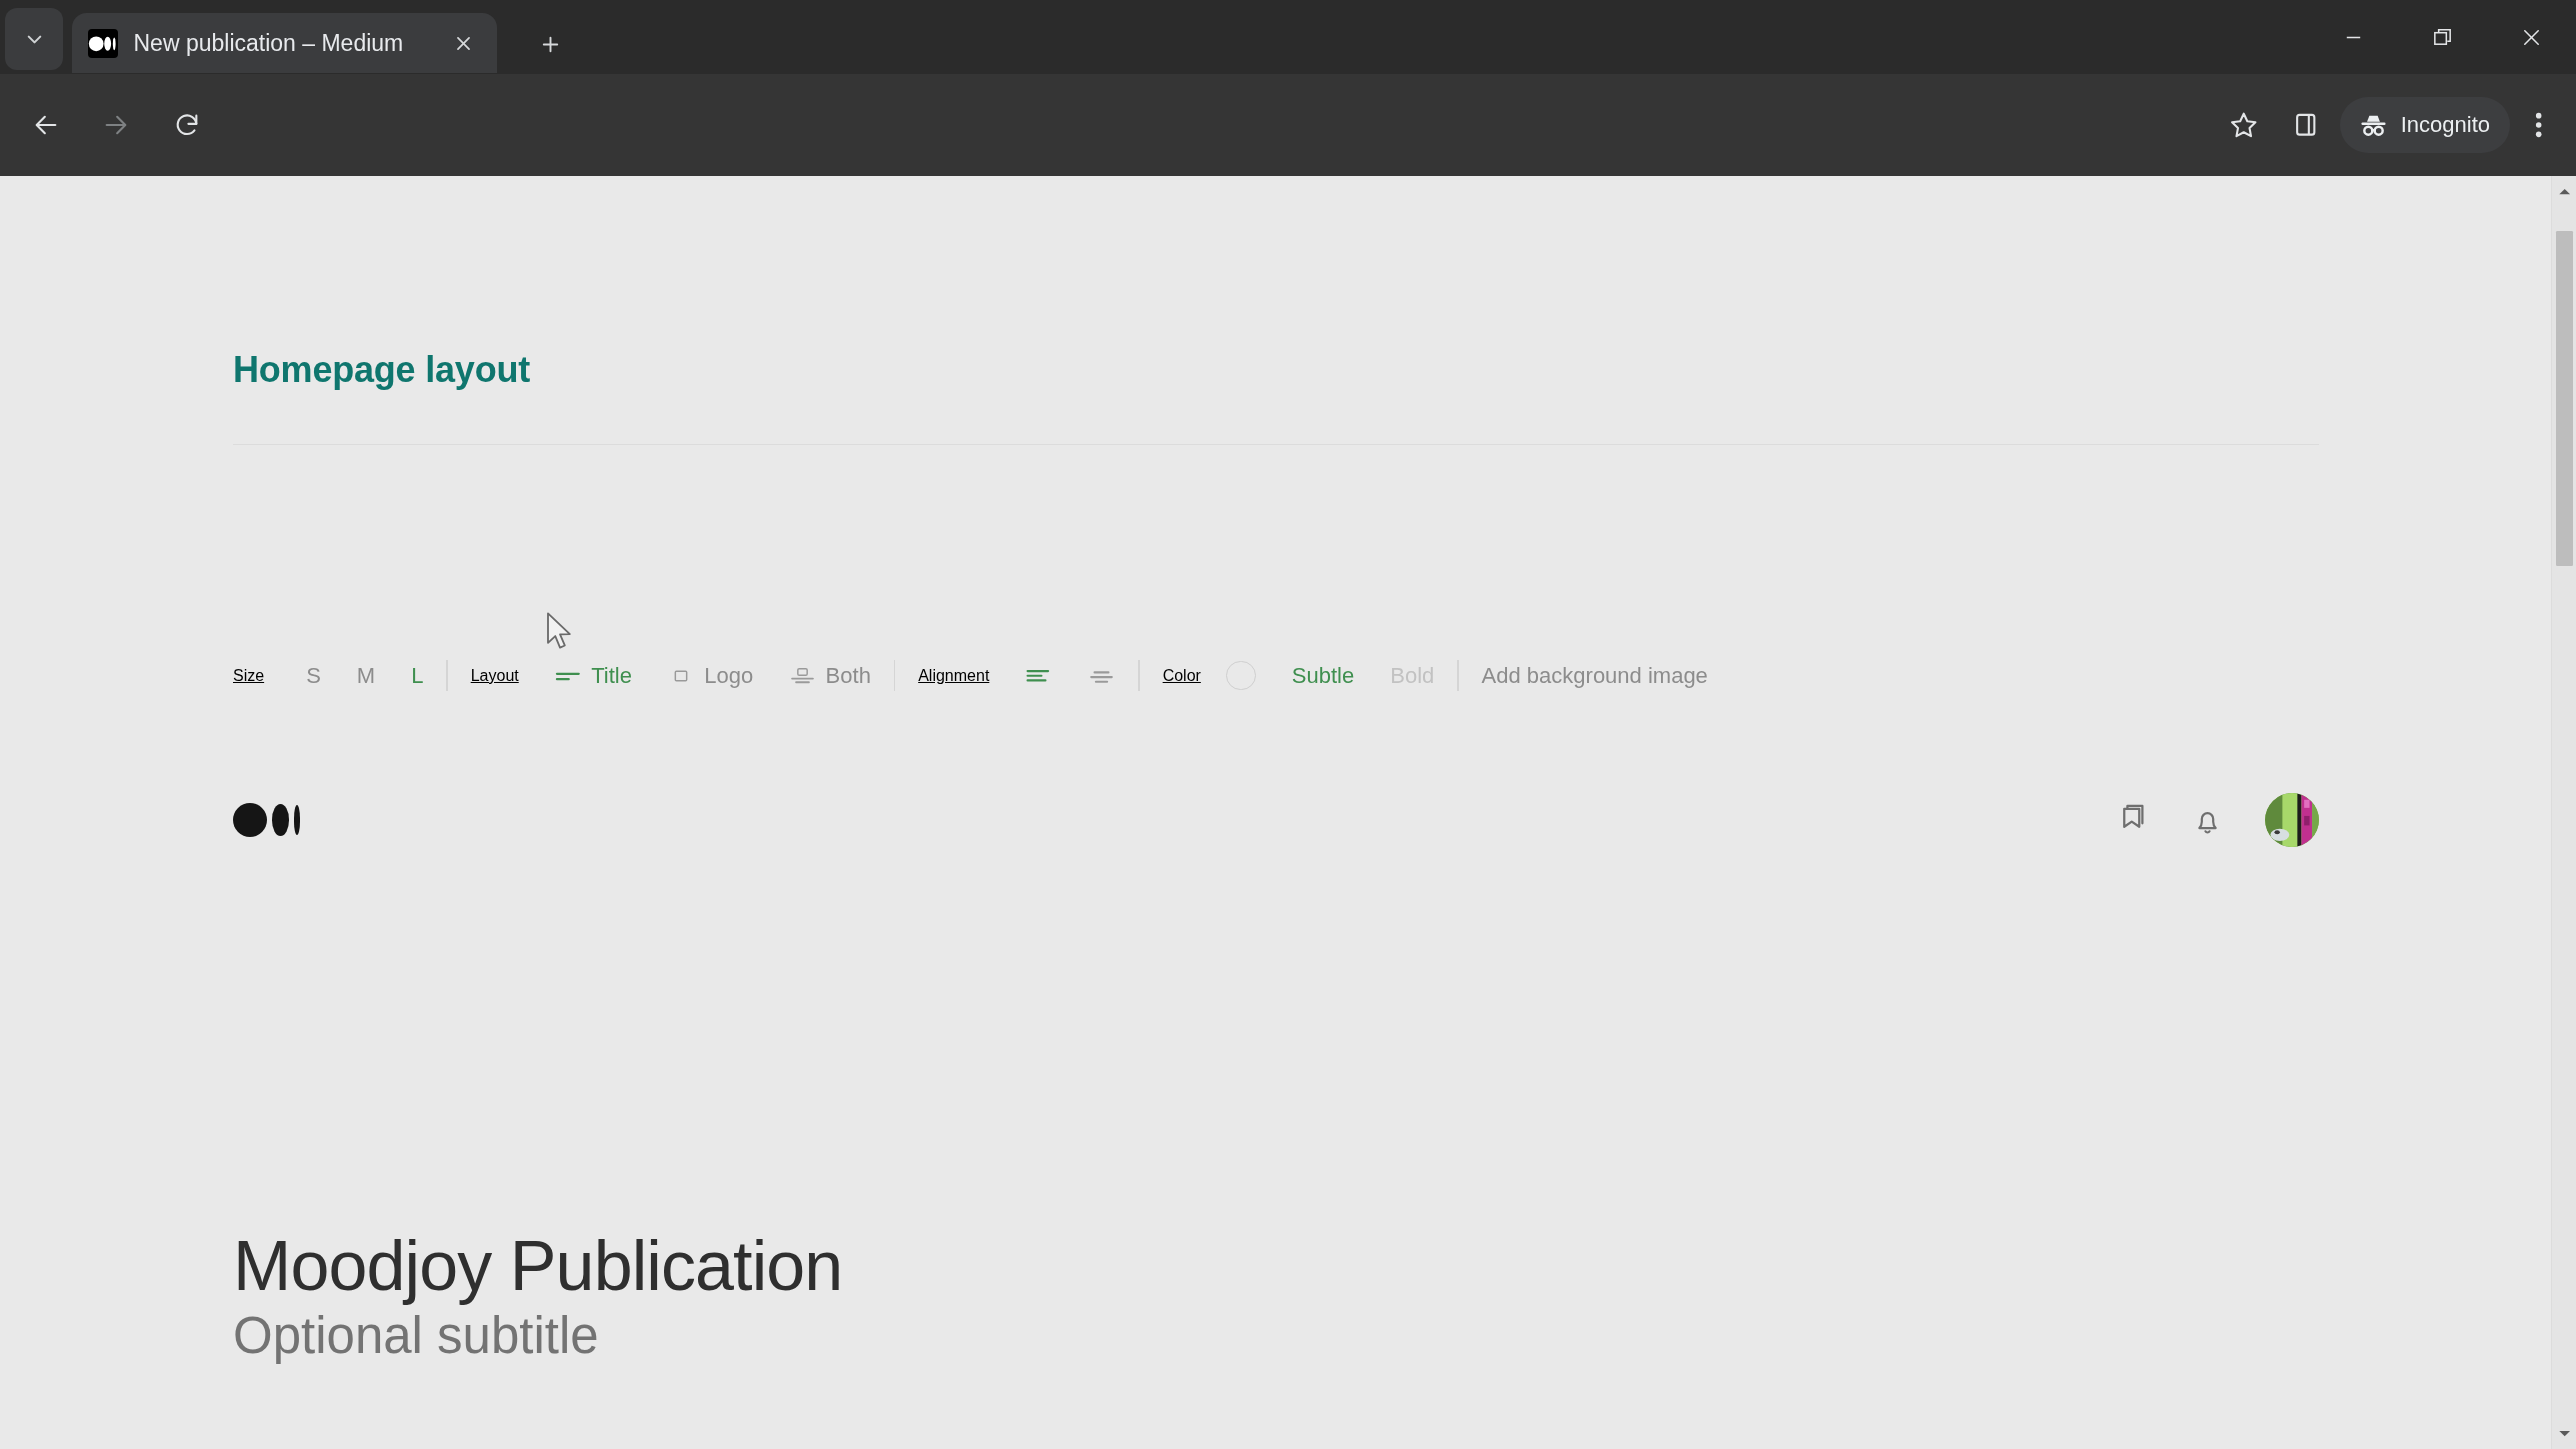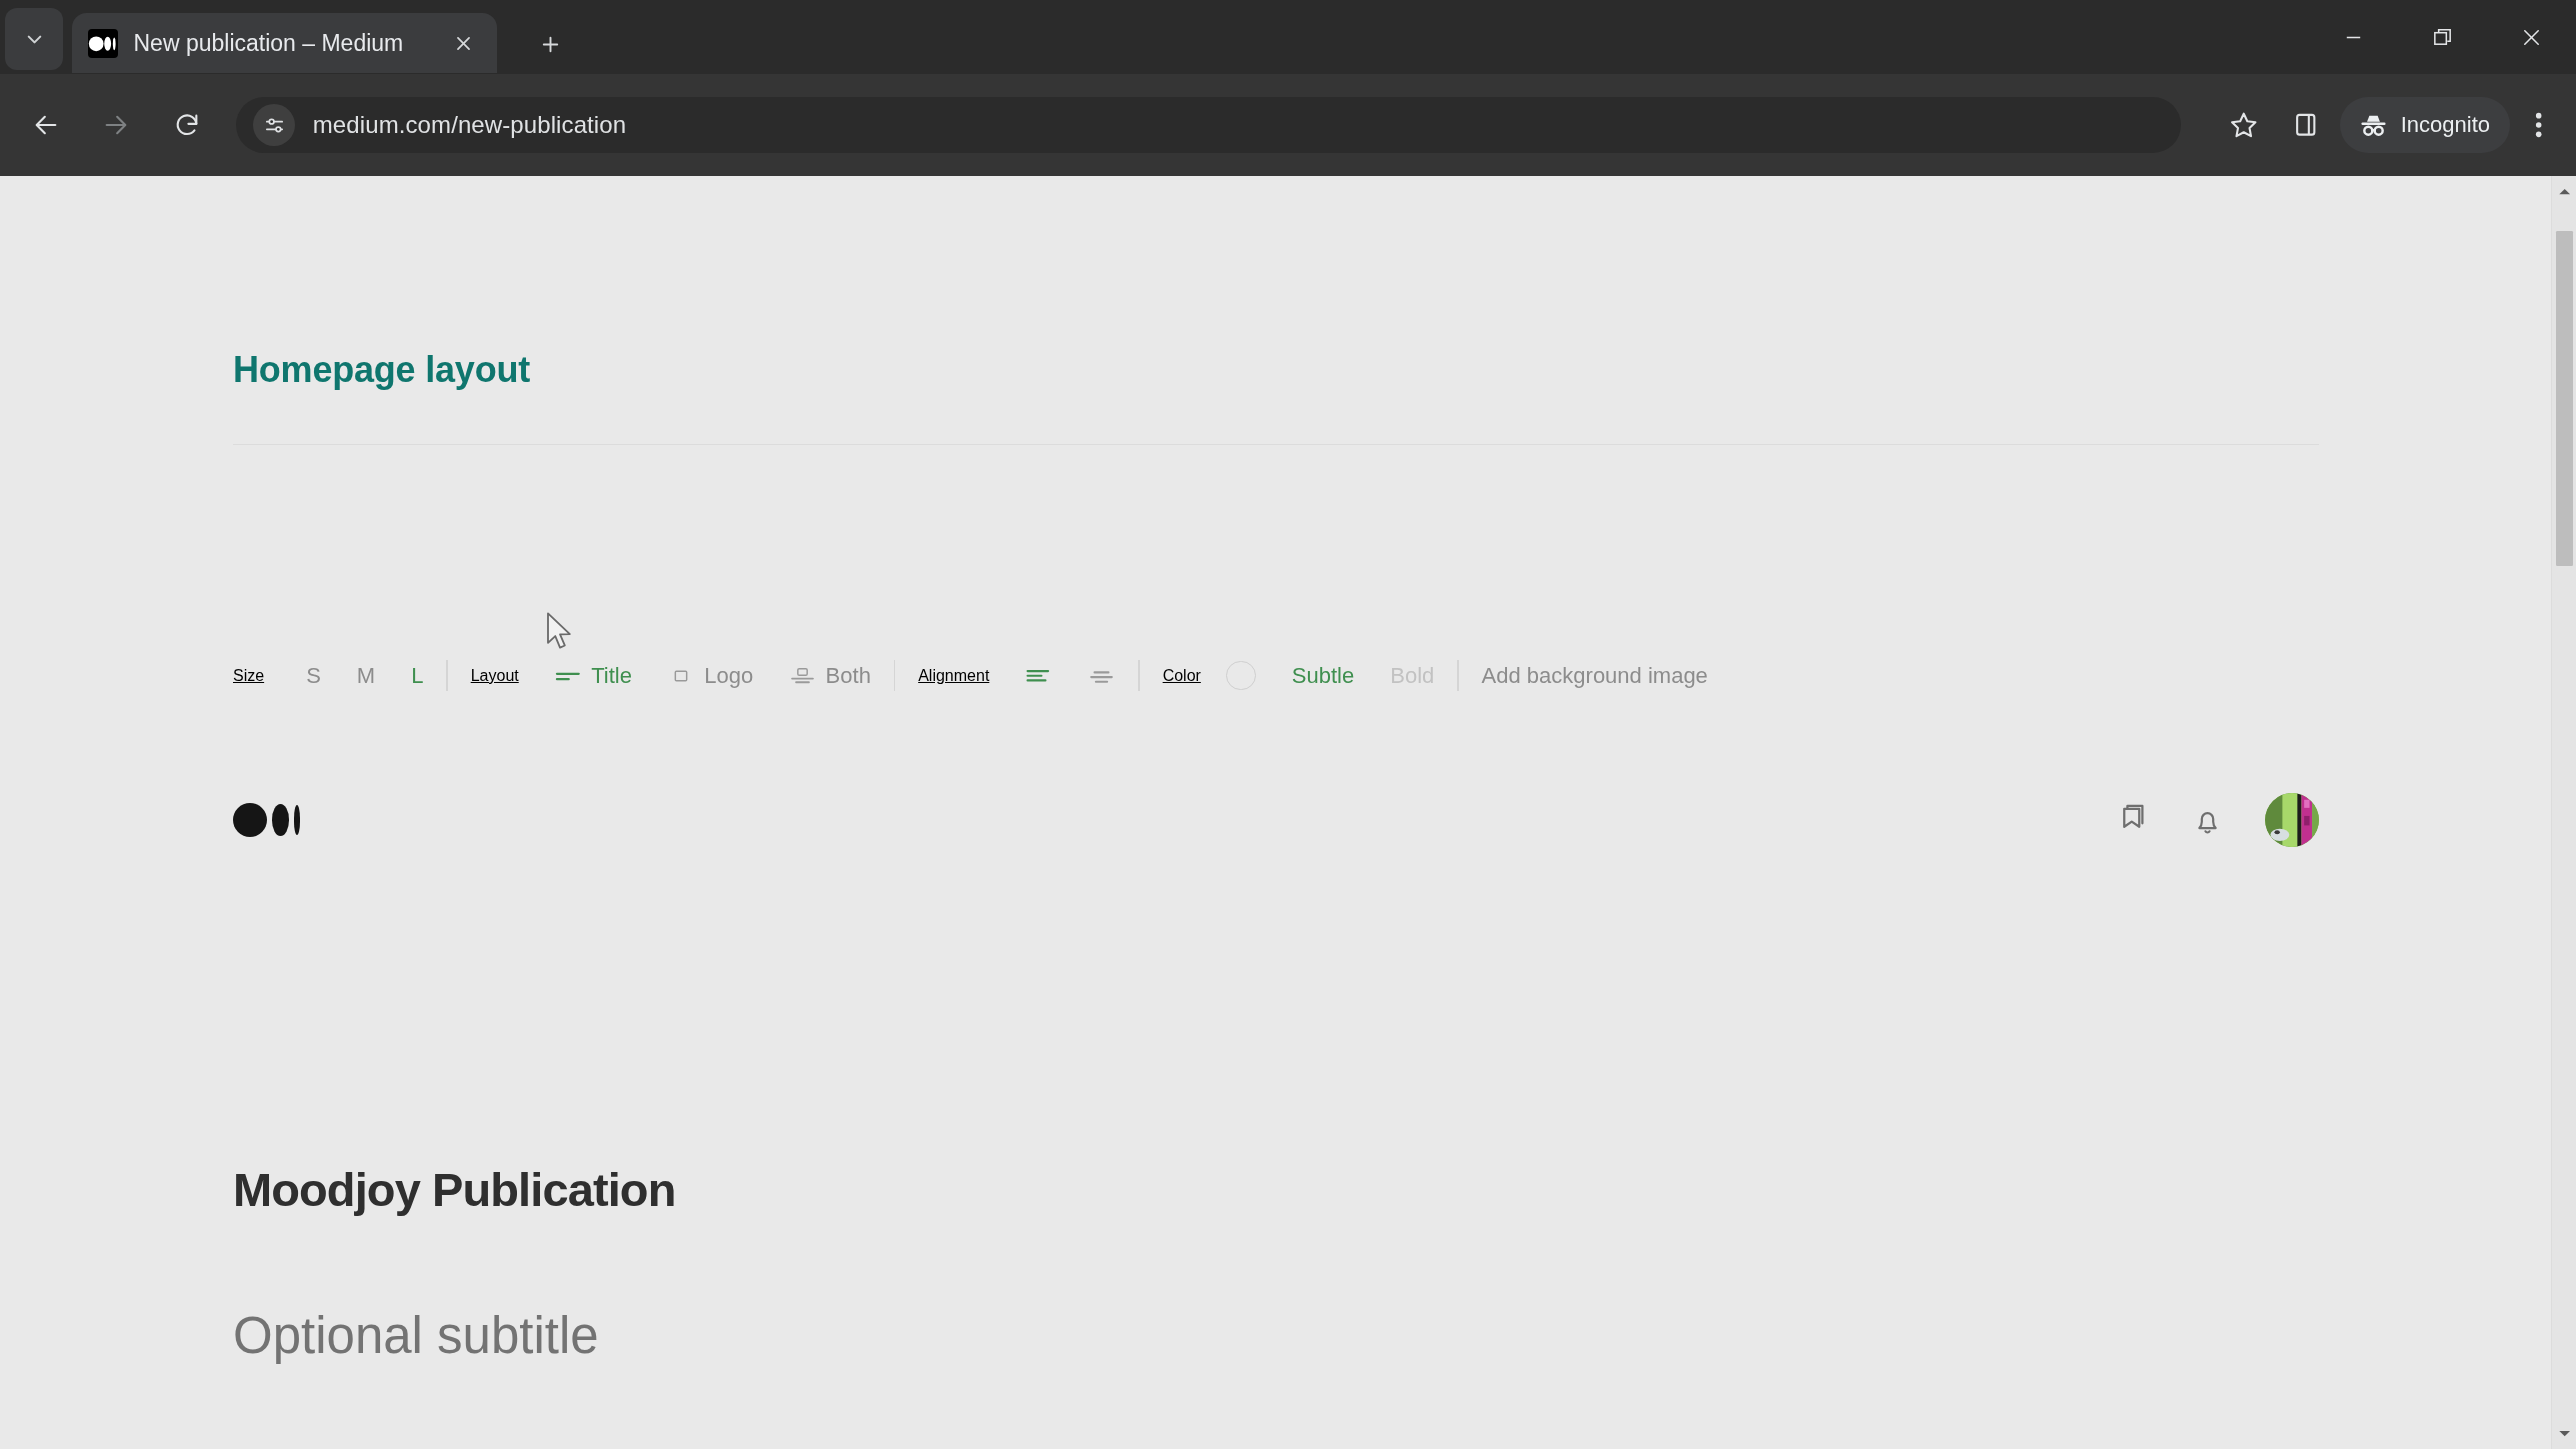--- a/index.html
+++ b/index.html
@@ -146,22 +146,22 @@
   .m-dot3 { width: 6.7px; height: 29.5px; border-radius: 50%; background: #151515; margin-left: 4.7px; }
   .header-right { display: flex; align-items: center; gap: 38px; }
   .hdr-icon { width: 39px; height: 39px; display: flex; align-items: center; justify-content: center; }
   .avatar {
     width: 54px; height: 54px; border-radius: 50%; overflow: hidden; position: relative;
     background: #7aa55a;
   }
 
   
   .hero-title {
-    position: absolute; left: 233px; top: 988px;
-    font-size: 47px; font-weight: 700; color: #2f2f2f; letter-spacing: -0.9px;
+    position: absolute; left: 233px; top: 1052px;
+    font-size: 70px; font-weight: 400; color: #2f2f2f; letter-spacing: -0.9px;
     line-height: 1.1;
   }
   .hero-sub {
     position: absolute; left: 233px; top: 1130px;
     font-size: 51px; color: #737373; font-weight: 400;
   }
 
   
   .scrollbar {
     position: absolute; right: 0; top: 176px; width: 25.5px; height: 1273px;
@@ -246,31 +246,20 @@
           <polyline points="13 5 20 12 13 19"></polyline>
       </svg>
     </div>
     <div class="nav-btn nav-reload">
       <svg viewBox="0 0 24 24" fill="none" stroke="#e3e5e7" stroke-width="1.8" stroke-linecap="round" stroke-linejoin="round">
         <path d="M20 11a8 8 0 1 0-1.6 5.6"></path>
           <polyline points="20 4 20 11 13.2 11"></polyline>
       </svg>
     </div>
 
-    <div class="omnibox">
-      <span class="omni-icon">
-        <svg viewBox="0 0 24 24" fill="none" stroke="#dfe1e3" stroke-width="1.8" stroke-linecap="round">
-          <line x1="4" y1="8" x2="20" y2="8"></line>
-            <circle cx="9" cy="8" r="2.4" fill="#2b2b2b"></circle>
-          <line x1="4" y1="16" x2="20" y2="16"></line>
-            <circle cx="16" cy="16" r="2.4" fill="#2b2b2b"></circle>
-        </svg>
-      </span>
-      <span class="omni-url">medium.com/new-publication</span>
-    </div>
 
     <div class="tb-right">
       <div class="tb-icon">
         <svg viewBox="0 0 24 24" fill="none" stroke="#e3e5e7" stroke-width="1.7" stroke-linejoin="round">
           <polygon points="12 3 14.9 9.2 21.5 10 16.7 14.7 17.9 21.3 12 18.1 6.1 21.3 7.3 14.7 2.5 10 9.1 9.2"></polygon>
         </svg>
       </div>
       <div class="tb-icon">
         <svg viewBox="0 0 24 24" fill="none" stroke="#e3e5e7" stroke-width="1.7" stroke-linejoin="round">
           <rect x="5" y="4" width="14" height="16" rx="2"></rect>

